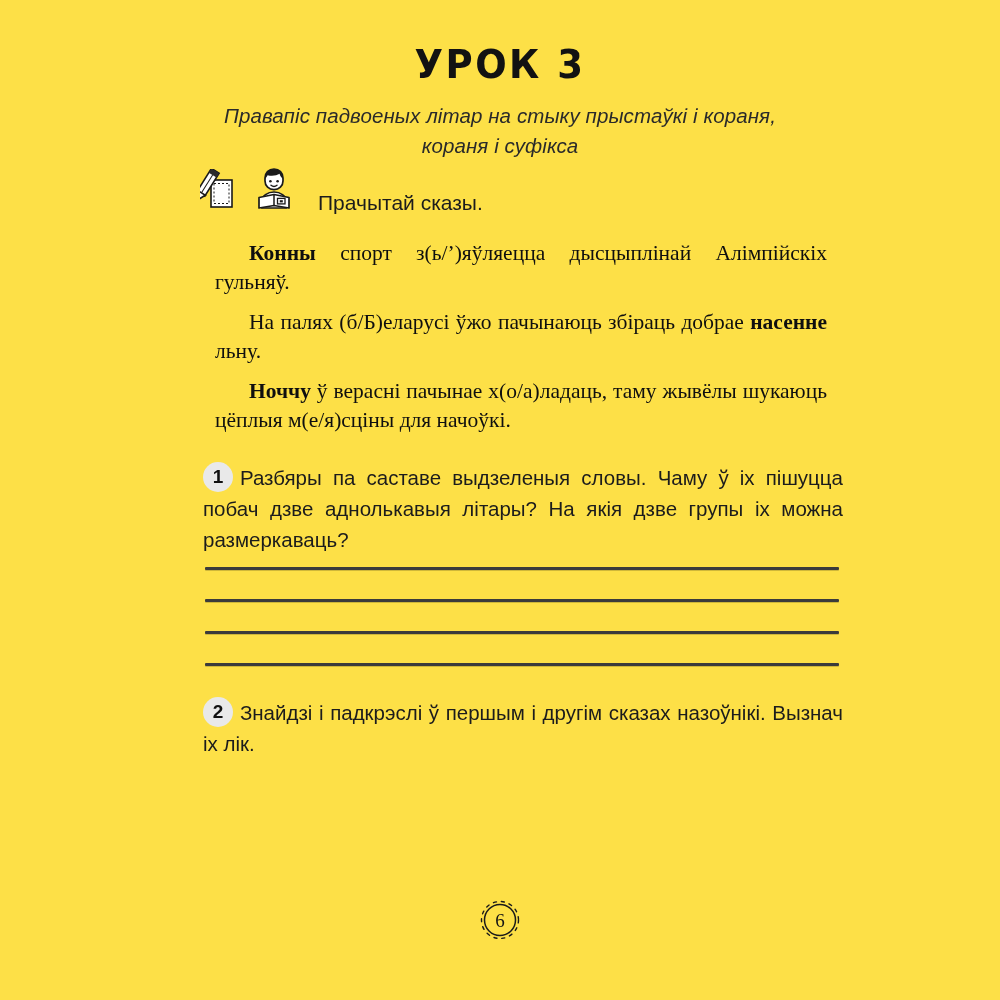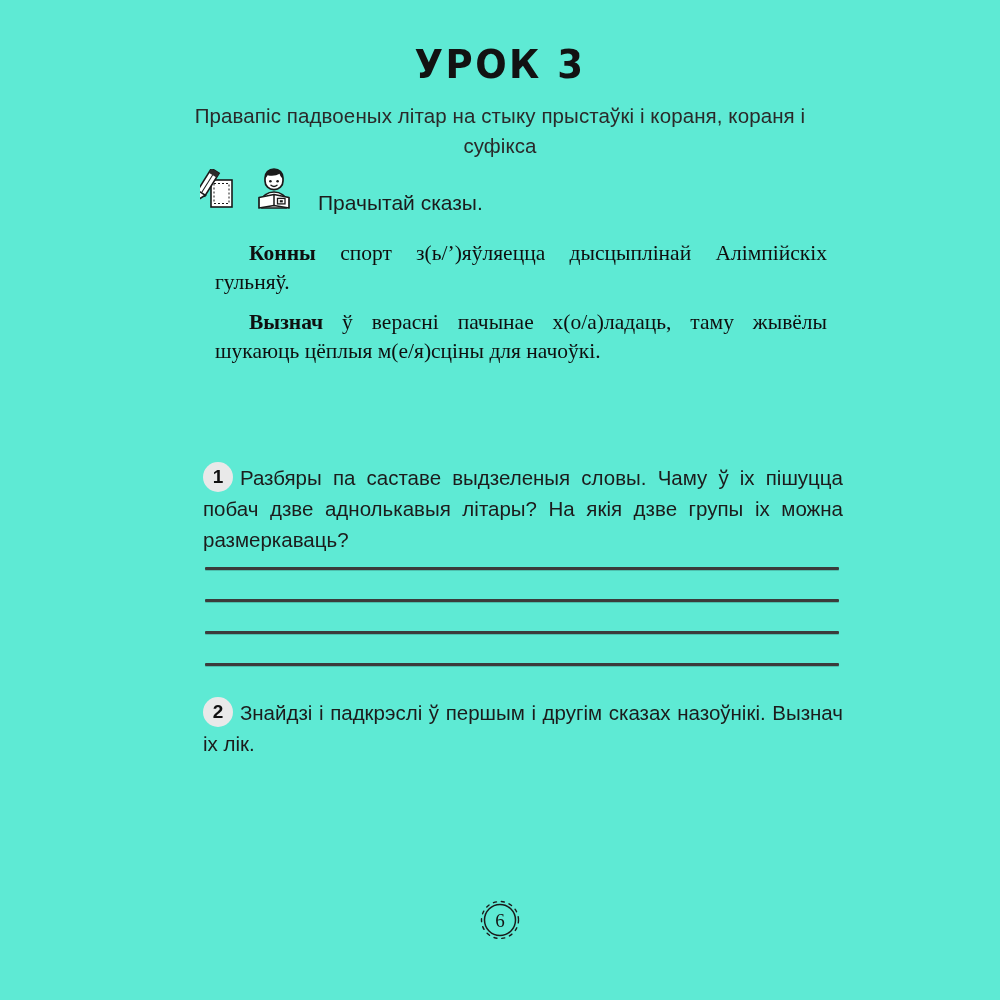--- a/index.html
+++ b/index.html
@@ -14,21 +14,21 @@
     position: relative;
     overflow: hidden;
     font-family: "Liberation Sans", sans-serif;
     color: #1a1a1a;
     -webkit-font-smoothing: antialiased;
   }
 
   .page {
     position: absolute;
     inset: 0;
-    background: #5eead4;
+    background: #fde047;
   }
 
   
   .lesson-title {
     position: absolute;
     top: 46px;
     left: 0;
     width: 1000px;
     text-align: center;
     font-family: "DejaVu Sans", sans-serif;
@@ -45,20 +45,21 @@
     top: 101px;
     left: 190px;
     width: 620px;
     text-align: center;
     font-family: "Liberation Sans", sans-serif;
     font-weight: 400;
     font-size: 20.5px;
     line-height: 30px;
     color: #2a2a2a;
     letter-spacing: 0.1px;
+    font-style: italic;
   }
 
   
   .instruction-row {
     position: absolute;
     top: 166px;
     left: 200px;
     display: flex;
     align-items: flex-end;
     gap: 20px;
@@ -221,21 +222,22 @@
         <rect x="23.5" y="32.4" width="7.5" height="5.5" fill="none" stroke="#1a1a1a" stroke-width="1.3"></rect>
         <rect x="25.8" y="34.2" width="3" height="2.2" fill="#1a1a1a"></rect>
       </svg>
     </span>
 
     <span class="instruction-text">Прачытай сказы.</span>
   </div>
 
   <div class="sentences">
     <p><b>Конны</b> спорт з(ь/’)яўляецца дысцыплінай Алімпійскіх гульняў.</p>
-    <p><b>Вызнач</b> ў верасні пачынае х(о/а)ладаць, таму жывёлы шукаюць цёплыя м(е/я)сціны для начоўкі.</p>
+    <p>На палях (б/Б)еларусі ўжо пачынаюць збіраць добрае <b>насенне</b> льну.</p>
+    <p><b>Ноччу</b> ў верасні пачынае х(о/а)ладаць, таму жывёлы шукаюць цёплыя м(е/я)сціны для начоўкі.</p>
   </div>
 
   <div class="exercise ex-one">
     <p class="ex-body">
       <span class="ex-badge">1</span><span>Разбяры па саставе выдзеленыя словы. Чаму ў іх пішуцца побач дзве аднолькавыя літары? На якія дзве групы іх можна размеркаваць?</span>
     </p>
   </div>
 
   <div class="answer-lines">
     <div class="answer-line"></div>

